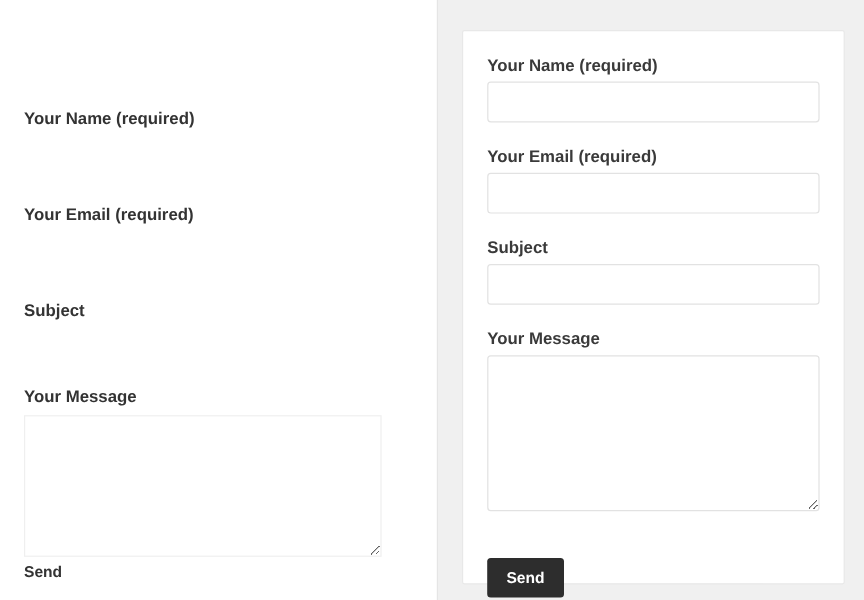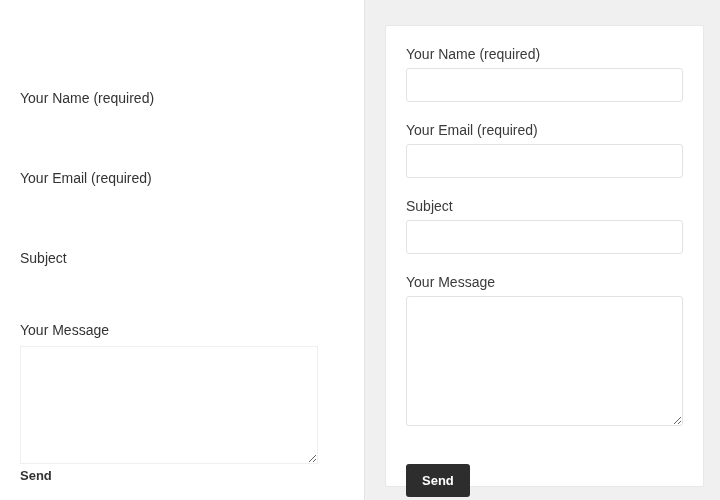--- a/index.html
+++ b/index.html
@@ -40,21 +40,21 @@
       border-radius: 2px;
     }
     .field-group {
       margin-bottom: 20px;
     }
     .field-label {
       display: block;
       font-size: 14px;
       color: #3a3a3a;
       margin-bottom: 6px;
-      font-weight: 400;
+      font-weight: 700;
     }
     .panel-left .field-group {
       margin-top: 58px;
       margin-bottom: 0;
     }
     .panel-left .field-group:first-child {
       margin-top: 70px;
     }
     .panel-left .field-label {
       font-size: 14px;

